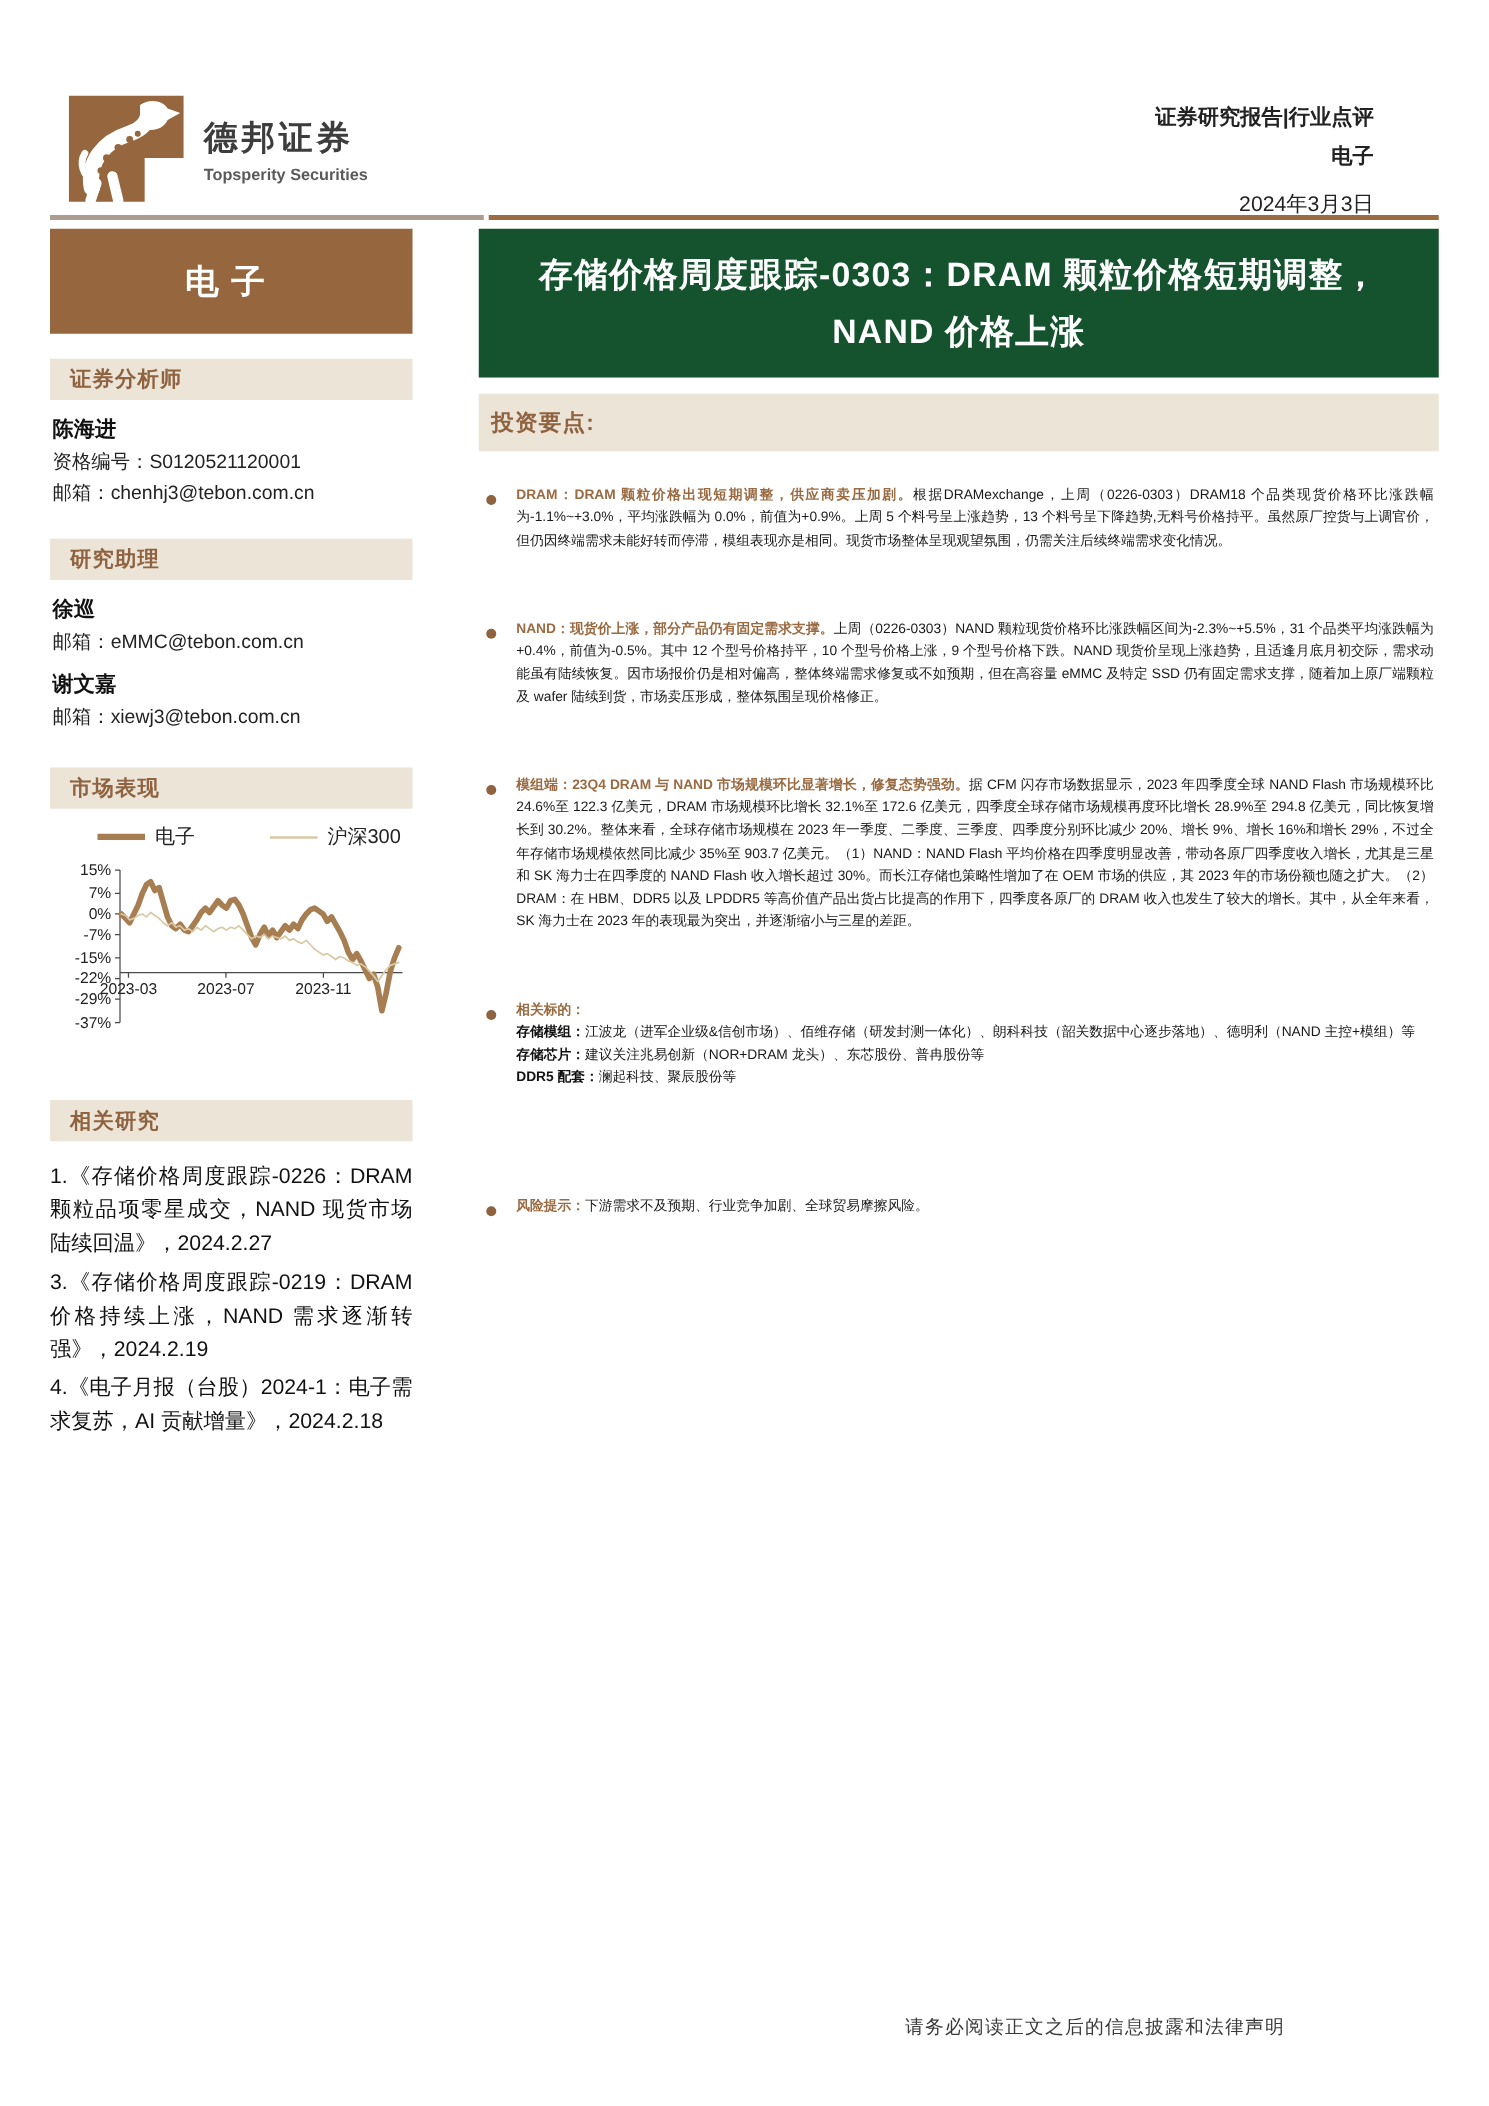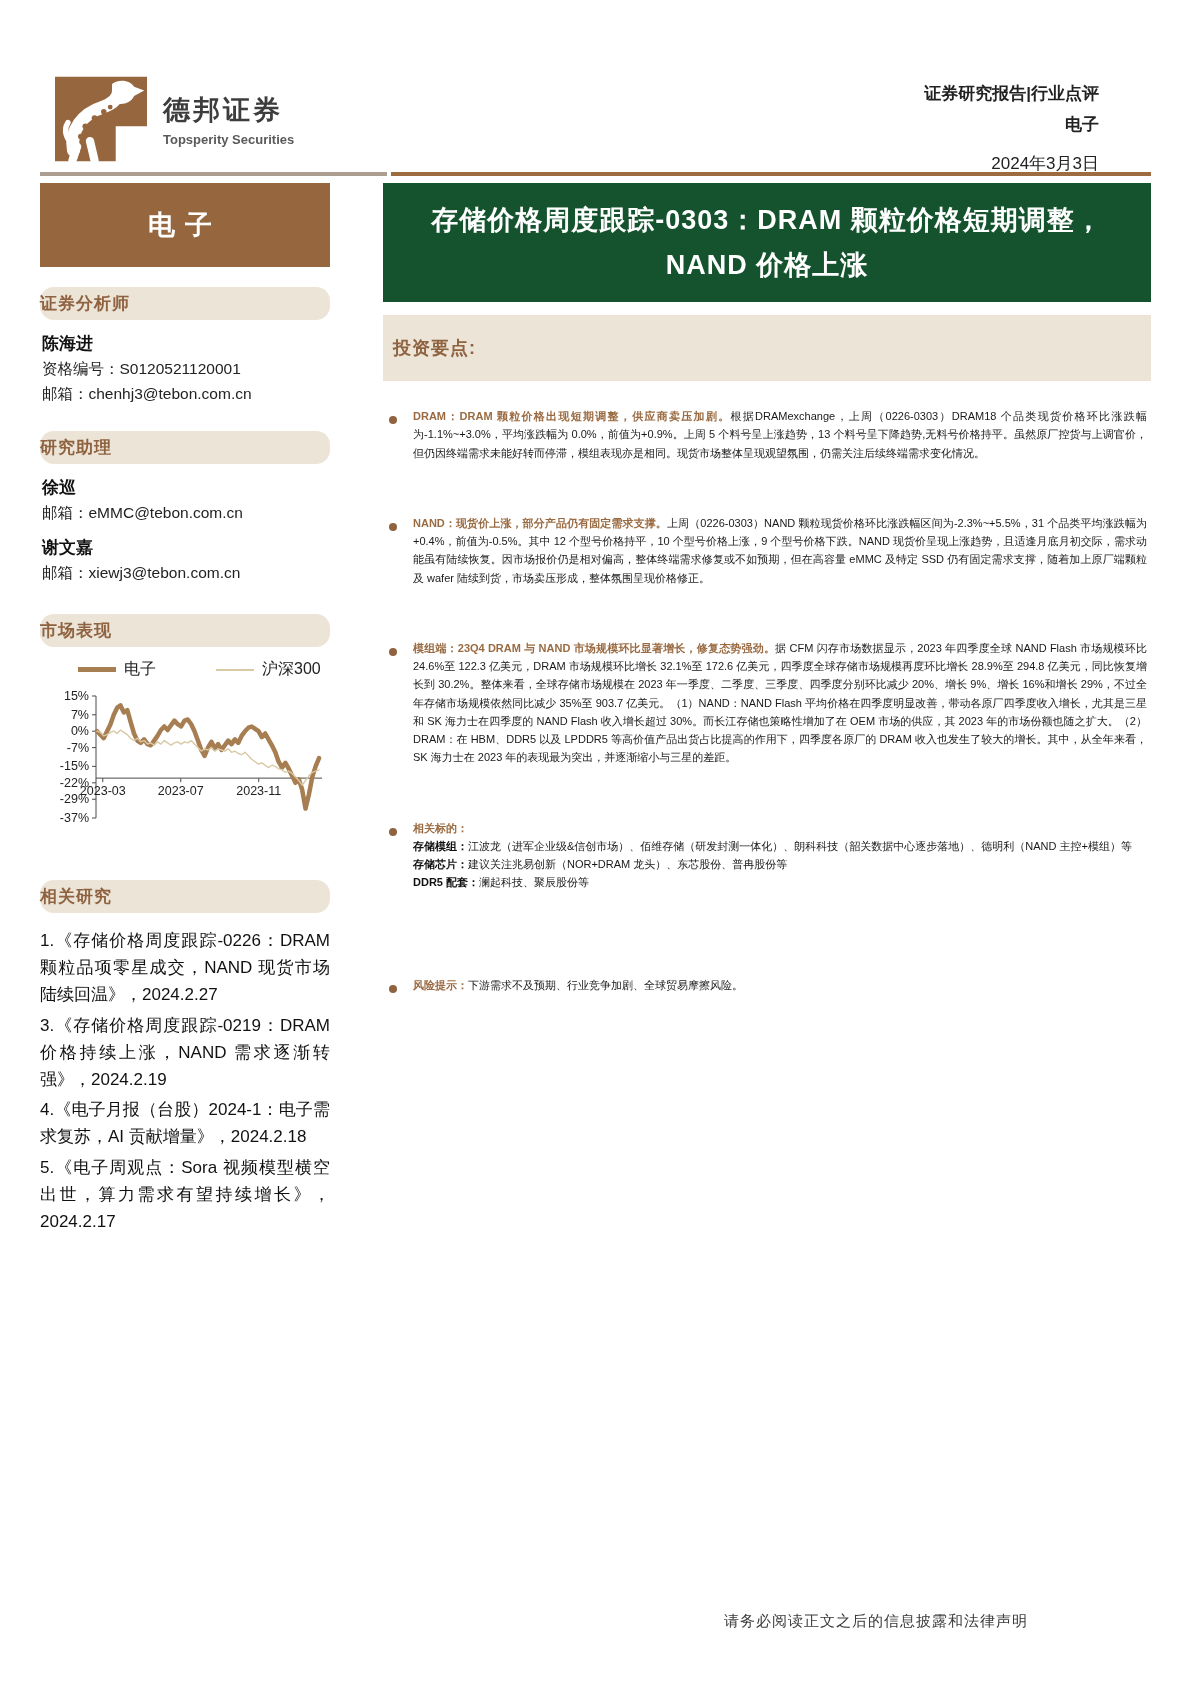--- a/index.html
+++ b/index.html
@@ -18,21 +18,21 @@
 
   .rule-left{position:absolute;left:40px;top:172px;width:347px;height:4px;background:#ab9e90;}
   .rule-right{position:absolute;left:391px;top:172px;width:760px;height:4px;background:#9c6b41;}
 
   
   .sidebar{position:absolute;left:40px;top:183px;width:290px;}
   .badge{height:84px;line-height:84px;background:#96663E;color:#fff;text-align:center;
          font-size:27px;font-weight:700;letter-spacing:10px;}
   .rating{margin-top:18px;text-align:center;font-size:21px;font-weight:600;color:#8F6240;letter-spacing:2px;}
   .side-bar-title{background:#EBE4D7;color:#8F6240;font-weight:700;font-size:17px;
-                  padding:5px 0;letter-spacing:1px;border-radius:14px;}
+                  padding:5px 16px;letter-spacing:1px;}
   .t-analyst{margin-top:20px;}
   .t-assistant{margin-top:26px;}
   .t-market{margin-top:30px;}
   .t-related{margin-top:34px;}
   .person-name{font-size:17px;font-weight:700;color:#111;margin:12px 0 4px 2px;}
   .person-row{font-size:15.5px;color:#222;margin:4px 0 2px 2px;}
 
   .chart-wrap{margin-top:12px;}
   .legend{display:flex;align-items:center;margin-left:38px;gap:10px;}
   .legend-item{display:flex;align-items:center;gap:8px;}
@@ -43,21 +43,21 @@
   .chart-svg text{font-family:"Liberation Sans","DejaVu Sans",sans-serif;}
 
   .related-list{margin-top:14px;font-size:17px;color:#111;line-height:1.6;text-align:justify;}
   .related-item{margin-bottom:3px;cursor:pointer;}
 
   
   .main{position:absolute;left:383px;top:183px;width:768px;}
   .title-box{background:#14532d;color:#fff;font-size:27px;font-weight:700;text-align:center;
              line-height:1.65;padding:15px 34px;letter-spacing:1px;}
   .key-bar{margin-top:13px;background:#EBE4D7;color:#8F6240;font-weight:700;font-size:18px;
-           padding:21px 10px;letter-spacing:1px;}
+           padding:11px 10px;letter-spacing:1px;}
   .bullets{margin:26px 0 0 0;padding:0 4px 0 30px;list-style:none;}
   .bullet{position:relative;font-size:11px;line-height:1.66;color:#191919;text-align:justify;
           margin-bottom:52px;}
   .dot{position:absolute;left:-24px;top:9px;width:8px;height:8px;border-radius:50%;background:#8F6240;}
   .lead{font-weight:700;color:#9A6B42;}
   .tg-label{font-weight:700;color:#111;}
   .bullet-risk{margin-top:84px;}
 
   .footer{position:absolute;top:1612px;right:151px;font-size:15px;color:#3a3a3a;letter-spacing:1px;}
 </style>
@@ -149,21 +149,20 @@
           <polyline points="57.0,45.2 60.4,48.7 63.7,52.2 67.1,45.2 70.5,38.2 73.8,28.8 77.2,21.7 80.5,19.4 83.9,26.4 87.3,24.1 90.6,35.8 94.0,47.5 97.4,54.6 100.7,56.9 104.1,53.4 107.5,58.1 110.8,59.3 114.2,54.6 117.5,49.9 120.9,44.0 124.3,40.5 127.6,44.0 131.0,39.3 134.4,34.6 137.7,38.2 141.1,40.5 144.5,34.6 147.8,33.5 151.2,38.2 154.5,45.2 157.9,54.6 161.3,64.0 164.6,69.8 168.0,61.6 171.4,55.8 174.7,62.8 178.1,58.1 181.5,64.0 184.8,59.3 188.2,54.6 191.5,58.1 194.9,53.4 198.3,56.9 201.6,49.9 205.0,45.2 208.4,41.7 211.7,40.5 215.1,42.8 218.5,45.2 221.8,51.1 225.2,47.5 228.5,53.4 231.9,59.3 235.3,66.3 238.6,75.7 242.0,81.6 245.4,76.9 248.7,82.7 252.1,89.8 255.5,96.8 258.8,93.3 262.2,103.8 265.5,122.6 268.9,108.5 272.3,90.9 275.6,80.4 279.0,72.2" fill="none" stroke="#A67E52" stroke-width="4.5" stroke-linejoin="round" stroke-linecap="round"></polyline>
           <polyline points="57.0,45.2 60.4,46.4 63.7,49.9 67.1,48.7 70.5,46.4 73.8,45.2 77.2,47.5 80.5,44.0 83.9,46.4 87.3,48.7 90.6,52.2 94.0,54.6 97.4,52.2 100.7,55.8 104.1,54.6 107.5,58.1 110.8,56.9 114.2,59.3 117.5,55.8 120.9,58.1 124.3,54.6 127.6,56.9 131.0,59.3 134.4,56.9 137.7,55.8 141.1,58.1 144.5,55.8 147.8,56.9 151.2,54.6 154.5,58.1 157.9,61.6 161.3,65.1 164.6,62.8 168.0,64.0 171.4,61.6 174.7,65.1 178.1,62.8 181.5,64.0 184.8,65.1 188.2,62.8 191.5,66.3 194.9,65.1 198.3,67.5 201.6,68.7 205.0,66.3 208.4,69.8 211.7,73.3 215.1,75.7 218.5,78.0 221.8,76.9 225.2,79.2 228.5,81.6 231.9,79.2 235.3,80.4 238.6,82.7 242.0,83.9 245.4,86.3 248.7,85.1 252.1,87.4 255.5,90.9 258.8,94.5 262.2,99.2 265.5,94.5 268.9,89.8 272.3,86.3 275.6,85.1 279.0,83.9" fill="none" stroke="#D9C9A4" stroke-width="1.4" stroke-linejoin="round" stroke-linecap="round"></polyline>
         </svg>
     </div>
 
     <div class="side-bar-title t-related">相关研究</div>
     <div class="related-list">
       <div class="related-item">1.《存储价格周度跟踪-0226：DRAM 颗粒品项零星成交，NAND 现货市场陆续回温》，2024.2.27</div>
       <div class="related-item">3.《存储价格周度跟踪-0219：DRAM 价格持续上涨，NAND 需求逐渐转强》，2024.2.19</div>
       <div class="related-item">4.《电子月报（台股）2024-1：电子需求复苏，AI 贡献增量》，2024.2.18</div>
-      <div class="related-item">5.《电子周观点：Sora 视频模型横空出世，算力需求有望持续增长》，2024.2.17</div>
     </div>
   </div>
 
   <div class="main">
     <div class="title-box">存储价格周度跟踪-0303：DRAM 颗粒价格短期调整，NAND 价格上涨</div>
     <div class="key-bar">投资要点:</div>
 
     <ul class="bullets">
       <li class="bullet">
         <span class="dot"></span>

